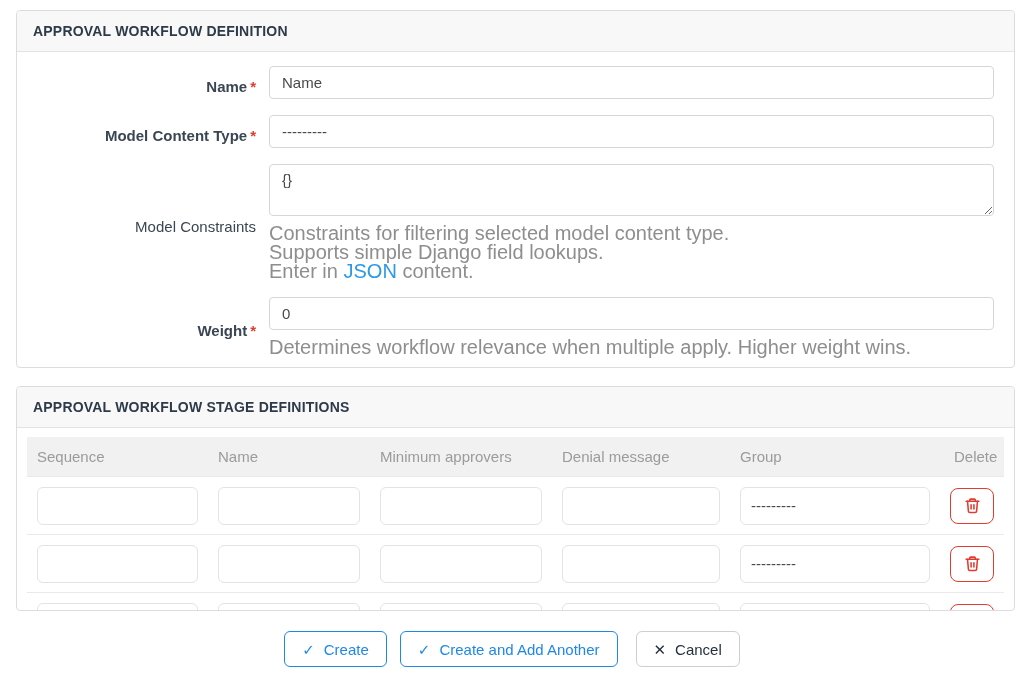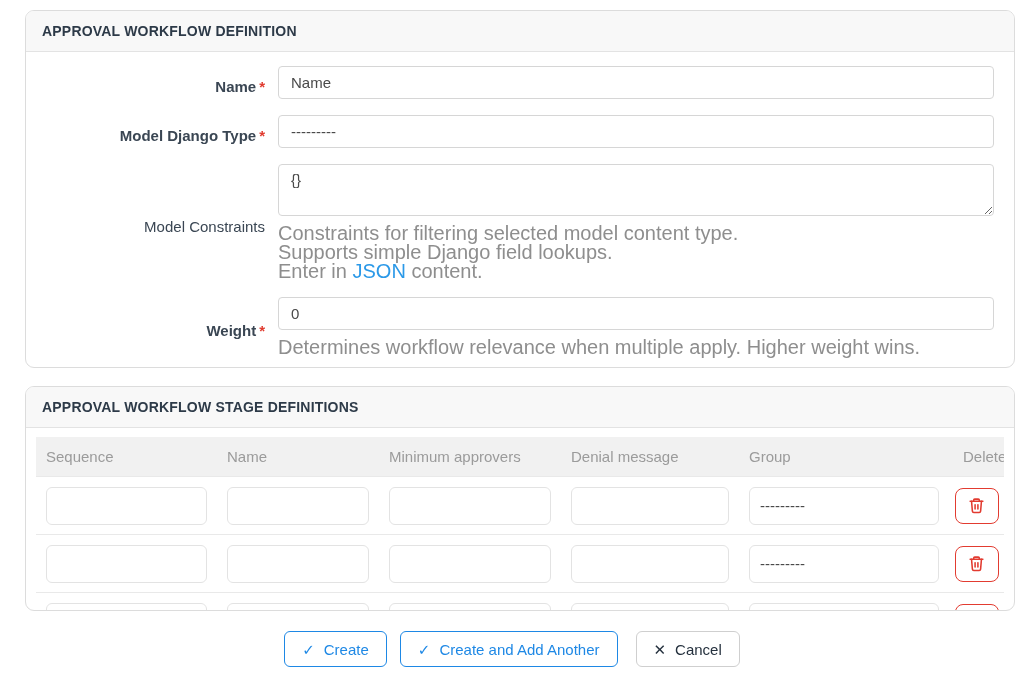--- a/index.html
+++ b/index.html
@@ -6,23 +6,23 @@
   html, body { margin: 0; padding: 0; }
   body {
     width: 1024px; height: 693px;
     background: #ffffff;
     font-family: "Liberation Sans", "DejaVu Sans", sans-serif;
     color: #333;
     overflow: hidden;
   }
 
   .panel {
-    margin: 0 9px 0 25px;
+    margin: 0 9px 0 16px;
     border: 1px solid #dcdcdc;
-    border-radius: 9px;
+    border-radius: 4px;
     background: #fff;
     overflow: hidden;
   }
   #panel-definition { margin-top: 10px; }
   #panel-stages { margin-top: 18px; height: 225px; }
 
   .panel-header {
     background: #f8f8f8;
     border-bottom: 1px solid #e3e3e3;
     padding: 12px 16px;
@@ -143,21 +143,21 @@
       <div class="label-col label-bold">
         <span>Name</span><span class="req">*</span>
       </div>
       <div class="input-col">
         <input class="text-input" type="text" value="Name" style="">
       </div>
     </div>
 
     <div class="form-row">
       <div class="label-col label-bold">
-        <span>Model Django Type</span><span class="req">*</span>
+        <span>Model Content Type</span><span class="req">*</span>
       </div>
       <div class="input-col">
         <select class="flat-select">
           <option>---------</option>
         </select>
       </div>
     </div>
 
     <div class="form-row" style="margin-bottom:16px;">
       <div class="label-col">Model Constraints</div>

